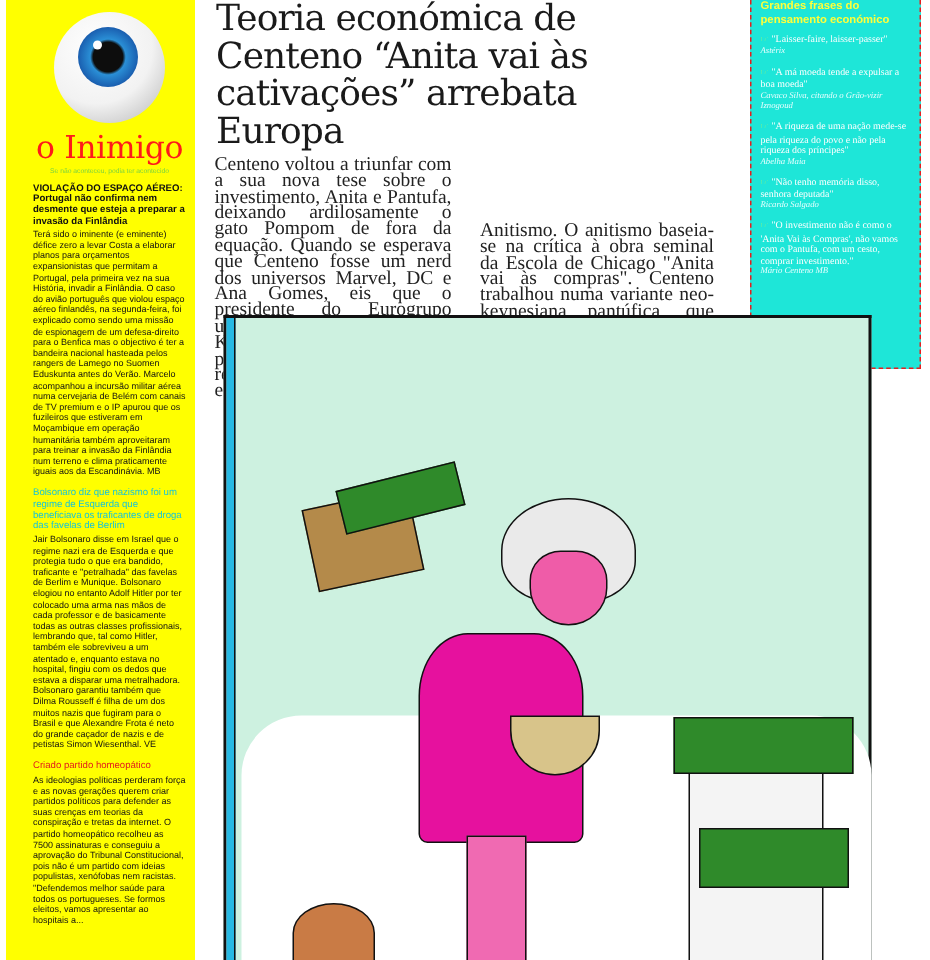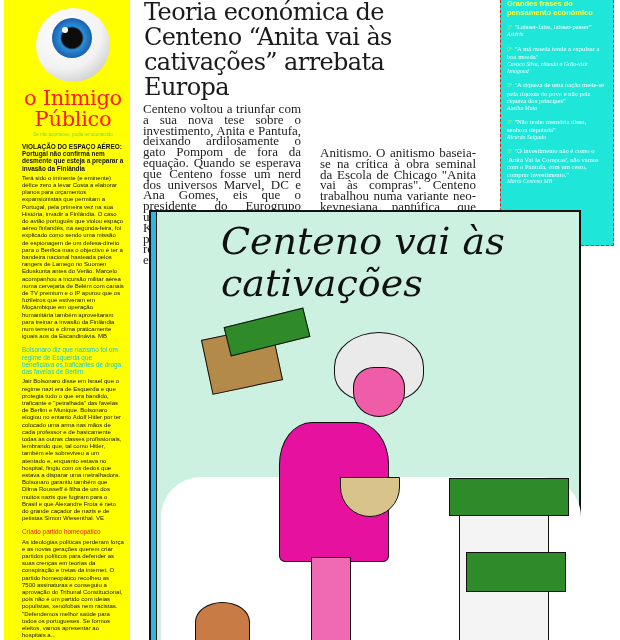--- a/index.html
+++ b/index.html
@@ -86,21 +86,20 @@
 <body>
 
 <aside class="sidebar">
   <div class="eye">
     <div class="iris">
         <div class="glint"></div>
       </div>
   </div>
   <div class="logo">
     <div>o Inimigo</div>
-    <div>Público</div>
   </div>
   <div class="tagline">Se não aconteceu, podia ter acontecido</div>
 
   <div>
     <div class="side-head">VIOLAÇÃO DO ESPAÇO AÉREO: Portugal não confirma nem desmente que esteja a preparar a invasão da Finlândia</div>
     <div class="side-body">Terá sido o iminente (e eminente) défice zero a levar Costa a elaborar planos para orçamentos expansionistas que permitam a Portugal, pela primeira vez na sua História, invadir a Finlândia. O caso do avião português que violou espaço aéreo finlandês, na segunda-feira, foi explicado como sendo uma missão de espionagem de um defesa-direito para o Benfica mas o objectivo é ter a bandeira nacional hasteada pelos rangers de Lamego no Suomen Eduskunta antes do Verão. Marcelo acompanhou a incursão militar aérea numa cervejaria de Belém com canais de TV premium e o IP apurou que os fuzileiros que estiveram em Moçambique em operação humanitária também aproveitaram para treinar a invasão da Finlândia num terreno e clima praticamente iguais aos da Escandinávia. MB</div>
   </div>
   <div>
     <div class="side-head cyan">Bolsonaro diz que nazismo foi um regime de Esquerda que beneficiava os traficantes de droga das favelas de Berlim</div>
     <div class="side-body">Jair Bolsonaro disse em Israel que o regime nazi era de Esquerda e que protegia tudo o que era bandido, traficante e "petralhada" das favelas de Berlim e Munique. Bolsonaro elogiou no entanto Adolf Hitler por ter colocado uma arma nas mãos de cada professor e de basicamente todas as outras classes profissionais, lembrando que, tal como Hitler, também ele sobreviveu a um atentado e, enquanto estava no hospital, fingiu com os dedos que estava a disparar uma metralhadora. Bolsonaro garantiu também que Dilma Rousseff é filha de um dos muitos nazis que fugiram para o Brasil e que Alexandre Frota é neto do grande caçador de nazis e de petistas Simon Wiesenthal. VE</div>
@@ -135,21 +134,20 @@
   </div>
   <div class="quote">
     <span class="hand">☞</span><span>"O investimento não é como o 'Anita Vai às Compras', não vamos com o Pantufa, com um cesto, comprar investimento."</span>
     <span class="author">Mário Centeno  MB</span>
   </div>
 </section>
 
 <figure class="illustration">
   <div class="panel">
     <div class="panel-spine"></div>
-    <div class="cartoon-title">Centeno vai às cativações</div>
     <div class="cloud"></div>
     <div class="box"></div>
     <div class="bills"></div>
     <div class="coat"></div>
     <div class="legs"></div>
     <div class="hair"></div>
     <div class="face"></div>
     <div class="basket"></div>
     <div class="shelf"></div>
     <div class="shelf-money"></div>

